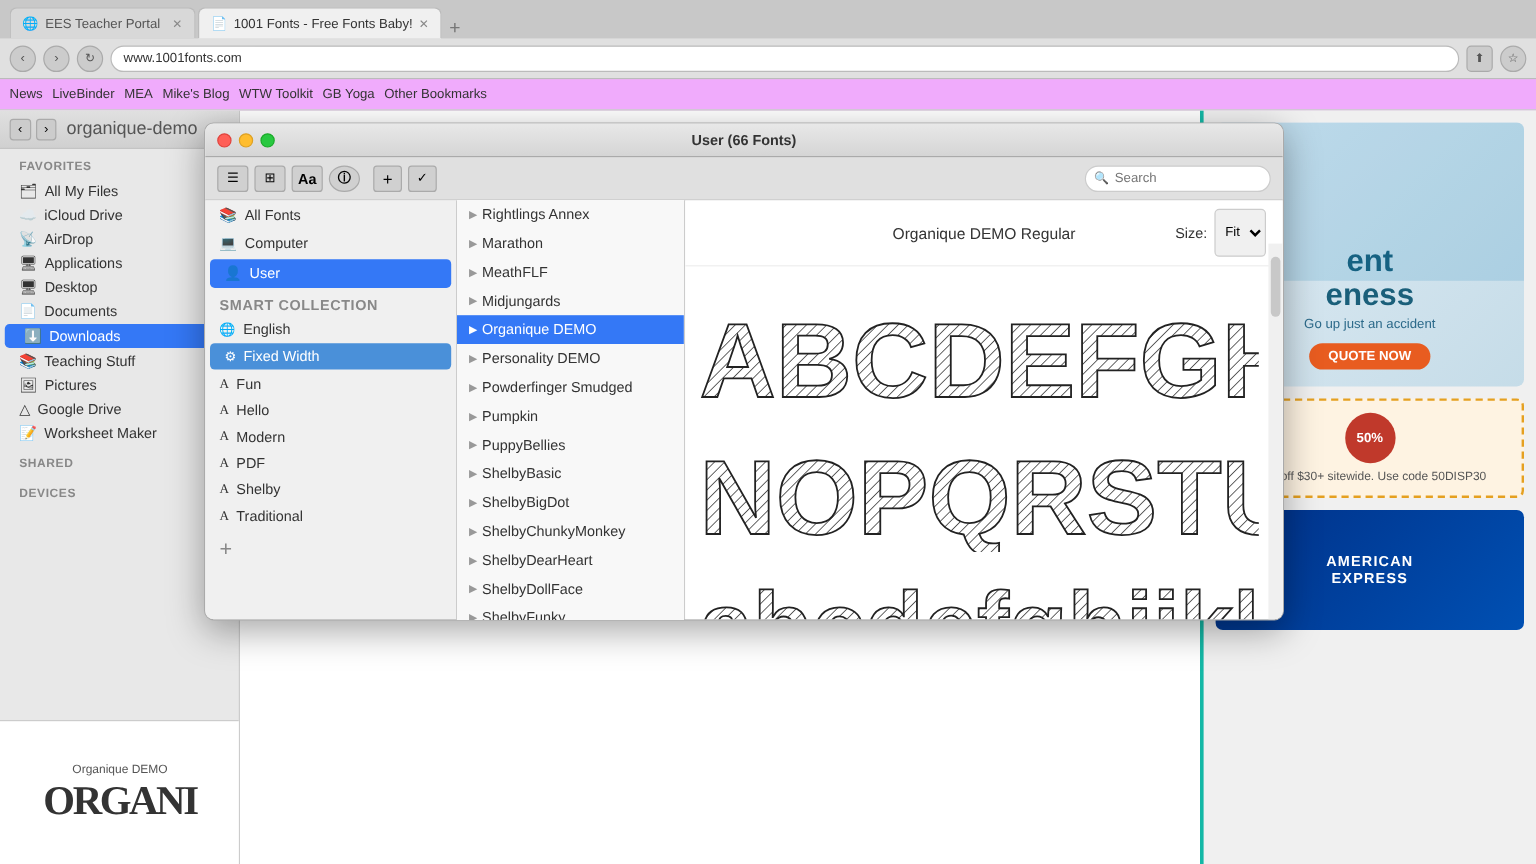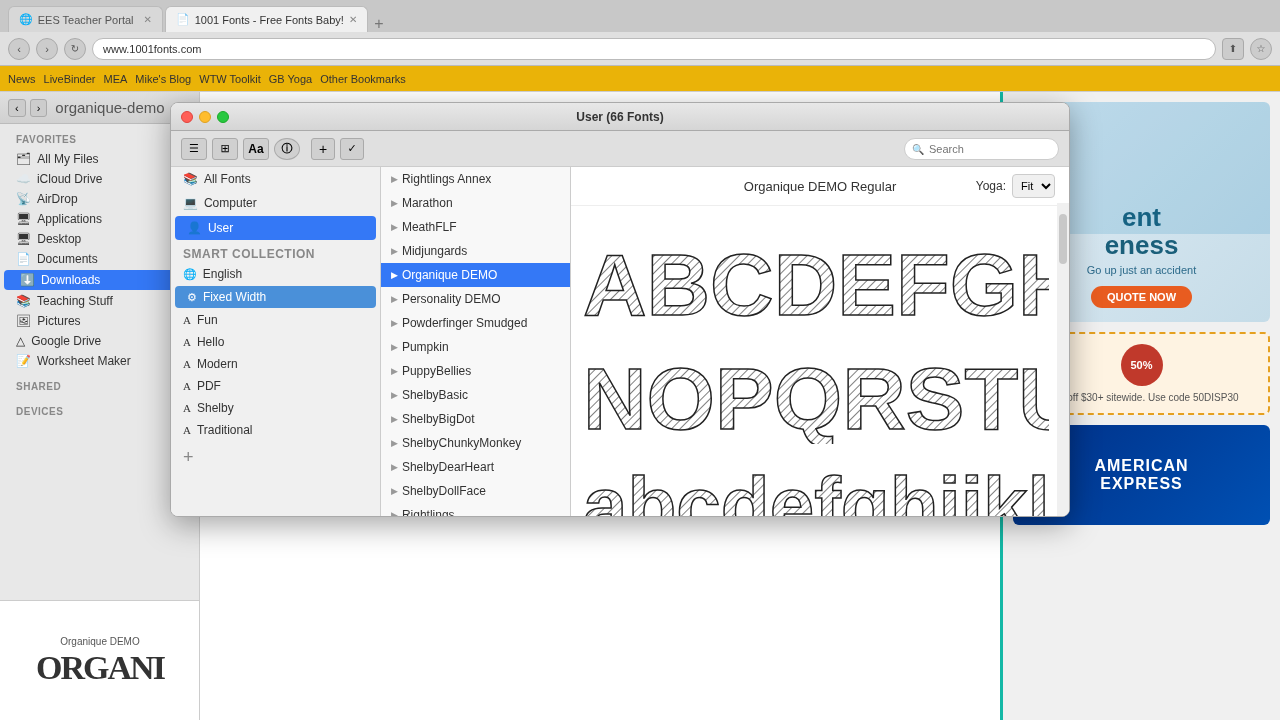--- a/index.html
+++ b/index.html
@@ -25,21 +25,21 @@
   <div style="display:flex;align-items:center;padding:4px 8px;background:#e0e0e0;gap:6px;height:34px;border-bottom:1px solid #bbb;">
     <button style="width:22px;height:22px;border-radius:50%;background:#ccc;border:1px solid #aaa;cursor:pointer;font-size:11px;color:#555;">‹</button>
     <button style="width:22px;height:22px;border-radius:50%;background:#ccc;border:1px solid #aaa;cursor:pointer;font-size:11px;color:#555;">›</button>
     <button style="width:22px;height:22px;border-radius:50%;background:#ccc;border:1px solid #aaa;cursor:pointer;font-size:10px;color:#555;">↻</button>
     <div style="flex:1;height:22px;border-radius:11px;background:#fff;border:1px solid #bbb;padding:0 10px;font-size:11px;color:#333;display:flex;align-items:center;">
       <span>www.1001fonts.com</span>
     </div>
     <button style="width:22px;height:22px;border-radius:4px;background:#ccc;border:1px solid #aaa;cursor:pointer;font-size:10px;color:#555;">⬆</button>
     <button style="width:22px;height:22px;border-radius:50%;background:#ccc;border:1px solid #aaa;cursor:pointer;font-size:10px;color:#555;">☆</button>
   </div>
-  <div style="display:flex;align-items:center;padding:2px 8px;background:#eab308;gap:8px;height:26px;border-bottom:1px solid #ccc;font-size:11px;color:#333;overflow:hidden;">
+  <div style="display:flex;align-items:center;padding:2px 8px;background:#f0abfc;gap:8px;height:26px;border-bottom:1px solid #ccc;font-size:11px;color:#333;overflow:hidden;">
     <span style="cursor:pointer;white-space:nowrap;">News</span>
     <span style="cursor:pointer;white-space:nowrap;">LiveBinder</span>
     <span style="cursor:pointer;white-space:nowrap;">MEA</span>
     <span style="cursor:pointer;white-space:nowrap;">Mike's Blog</span>
     <span style="cursor:pointer;white-space:nowrap;">WTW Toolkit</span>
     <span style="cursor:pointer;white-space:nowrap;">GB Yoga</span>
     <span style="cursor:pointer;white-space:nowrap;">Other Bookmarks</span>
   </div>
 </div>
 
@@ -88,21 +88,21 @@
         <div style="position:absolute;top:0;left:0;right:0;background:rgba(0,120,180,0.15);height:60%;"></div>
         <div style="font-size:26px;font-weight:bold;color:#1a5f7a;line-height:1.1;">ent<br>eness</div>
         <div style="font-size:11px;color:#2c6a8a;margin:4px 12px;">Go up just an accident</div>
         <button style="background:#e85c20;color:white;border:none;padding:5px 16px;border-radius:12px;font-size:11px;font-weight:bold;cursor:pointer;margin-top:6px;">QUOTE NOW</button>
       </div>
       <div style="margin-top:10px;background:#fef3e2;border:2px dashed #e5a020;border-radius:6px;padding:10px;text-align:center;">
         <div style="background:#c0392b;color:white;border-radius:50%;width:42px;height:42px;display:flex;align-items:center;justify-content:center;font-size:11px;font-weight:bold;margin:0 auto 6px;">50%</div>
         <div style="font-size:10px;color:#555;">50% off $30+ sitewide. Use code 50DISP30</div>
       </div>
       <div style="margin-top:10px;background:linear-gradient(135deg,#003087,#0050b3);height:100px;border-radius:6px;display:flex;align-items:center;justify-content:center;">
-        <span style="color:white;font-size:16px;font-weight:bold;text-align:center;letter-spacing:1px;">AMERICAN<br>EXPRESS</span>
+        <span style="color:white;font-size:12px;font-weight:bold;text-align:center;letter-spacing:1px;">AMERICAN<br>EXPRESS</span>
       </div>
     </div>
   </div>
 
   <div style="position:absolute;left:0;top:0;width:200px;height:628px;background:#e8e8e8;z-index:50;border-right:1px solid #ccc;overflow:hidden;">
 
     <div style="height:32px;background:linear-gradient(to bottom,#e0e0e0,#d0d0d0);border-bottom:1px solid #bbb;display:flex;align-items:center;padding:0 8px;gap:4px;">
       <button style="font-size:11px;background:#ccc;border:1px solid #aaa;border-radius:3px;padding:2px 6px;cursor:pointer;">‹</button>
       <button style="font-size:11px;background:#ccc;border:1px solid #aaa;border-radius:3px;padding:2px 6px;cursor:pointer;">›</button>
       <span style="font-size:15px;color:#555;margin-left:4px;overflow:hidden;white-space:nowrap;text-overflow:ellipsis;">organique-demo</span>
@@ -299,30 +299,30 @@
         <div style="display:flex;align-items:center;padding:5px 10px;font-size:12px;color:#333;cursor:pointer;gap:4px;">
           <span style="font-size:9px;color:#999;">▶</span>
           <span>ShelbyDearHeart</span>
         </div>
         <div style="display:flex;align-items:center;padding:5px 10px;font-size:12px;color:#333;cursor:pointer;gap:4px;">
           <span style="font-size:9px;color:#999;">▶</span>
           <span>ShelbyDollFace</span>
         </div>
         <div style="display:flex;align-items:center;padding:5px 10px;font-size:12px;color:#333;cursor:pointer;gap:4px;">
           <span style="font-size:9px;color:#999;">▶</span>
-          <span>Rightlings</span>
+          <span>ShelbyFunky</span>
         </div>
 
       </div>
 
       <div style="flex:1;background:white;position:relative;overflow:hidden;">
         <div style="padding:7px 14px;border-bottom:1px solid #eee;display:flex;align-items:center;justify-content:flex-end;gap:6px;font-size:12px;color:#333;position:relative;">
           <div style="position:absolute;left:50%;transform:translateX(-50%);font-size:13px;color:#333;white-space:nowrap;">Organique DEMO Regular</div>
-          <span>Yoga:</span>
-          <select style="height:24px;border:1px solid #ccc;border-radius:4px;background:#f0f0f0;font-size:11px;padding:0 4px;">
+          <span>Size:</span>
+          <select style="height:40px;border:1px solid #ccc;border-radius:4px;background:#f0f0f0;font-size:11px;padding:0 4px;">
             <option>Fit</option>
             <option>24</option>
             <option>36</option>
             <option>48</option>
             <option>72</option>
           </select>
         </div>
 
         <div style="padding:14px 8px;overflow:hidden;">
 

